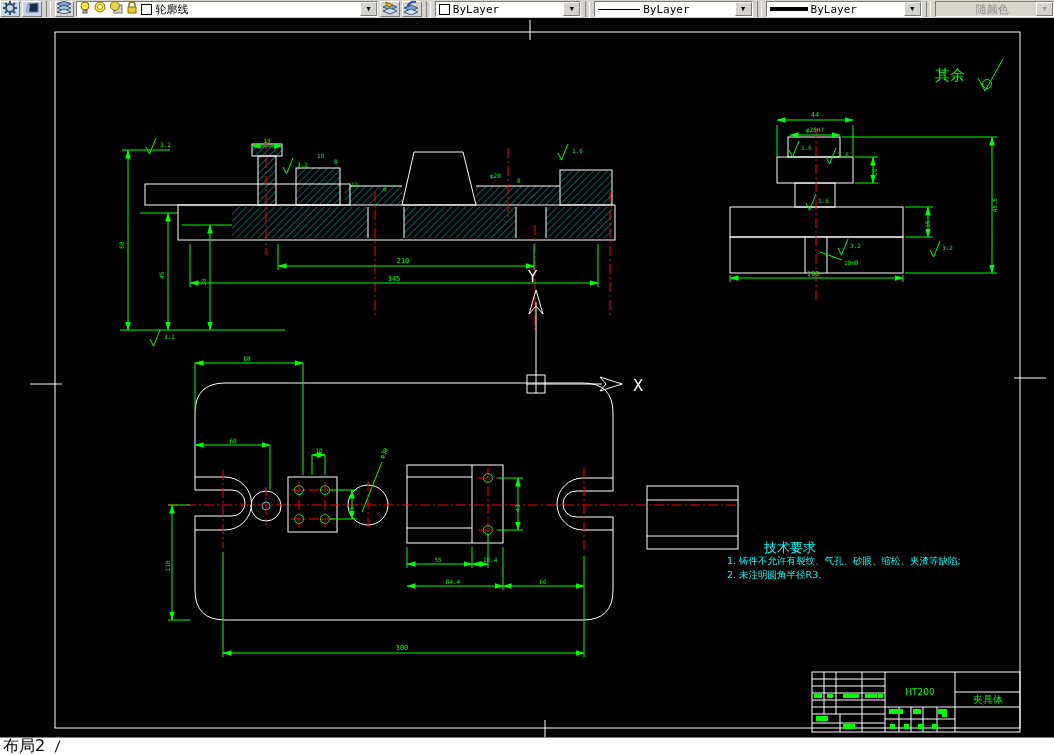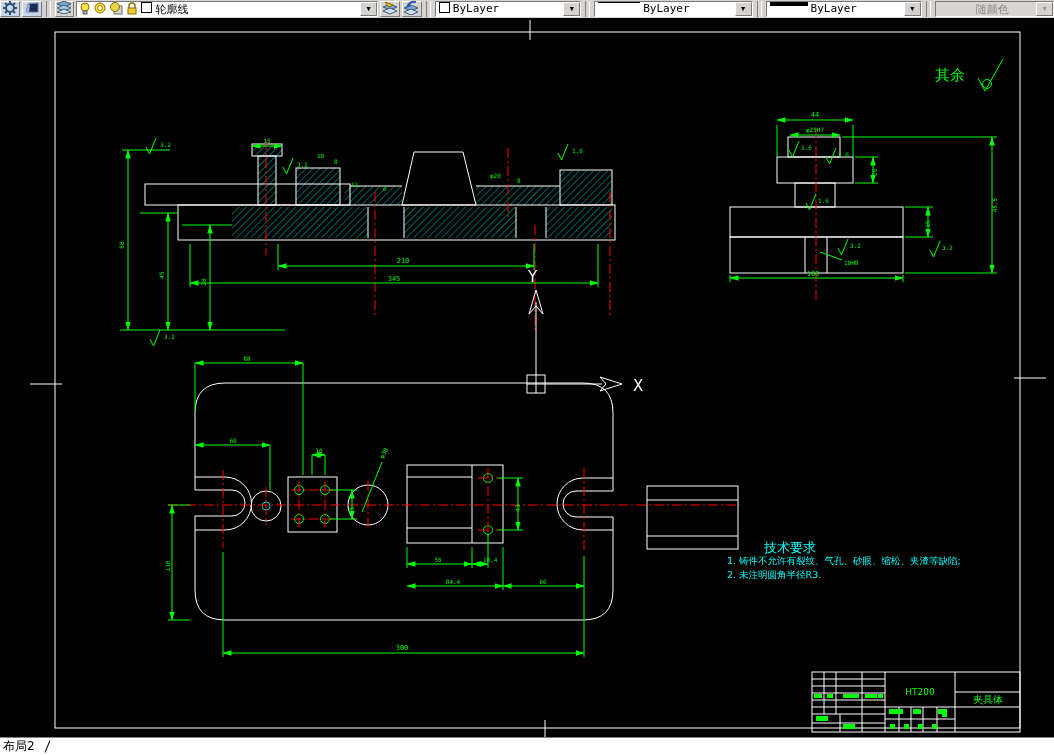--- a/index.html
+++ b/index.html
@@ -6,21 +6,21 @@
             font-family:"DejaVu Sans","Liberation Sans",sans-serif;}
   
   .toolbar{position:absolute;top:0;left:0;width:1054px;height:18px;background:#d6d3ce;
            border-bottom:1px solid #404040;display:flex;align-items:center;gap:2px;
            font-family:"DejaVu Sans Mono","Liberation Mono",monospace;font-size:11px;color:#000;}
   .tb-btn{width:20px;height:16px;display:flex;align-items:center;justify-content:center;
           border:1px solid;border-color:#fff #7a7a7a #7a7a7a #fff;background:#d6d3ce;box-sizing:border-box;}
   .tb-btn.blue{background:#c9d6e8;}
   .sep{width:3px;height:16px;border-left:1px solid #808080;border-right:1px solid #fff;margin:0 2px;}
   .combo{height:16px;background:#fff;border:1px solid;border-color:#7a7a7a #fff #fff #7a7a7a;
-         display:flex;box-sizing:border-box;padding-left:3px;gap:3px;}
+         display:flex;align-items:center;box-sizing:border-box;padding-left:3px;gap:3px;}
   .combo-arrow{width:15px;height:12px;background:#d6d3ce;border:1px solid;margin-left:auto;
          border-color:#fff #7a7a7a #7a7a7a #fff;display:flex;align-items:center;justify-content:center;
          font-size:7px;color:#000;}
   .combo.disabled{background:#d9d6d0;color:#8a8a8a;padding-left:40px;}
   .combo.disabled .combo-arrow{color:#9a9a9a;}
   .swatch{width:9px;height:9px;background:#fff;border:1px solid #000;display:inline-block;}
   .ltsample{width:42px;height:1px;background:#000;display:inline-block;}
   .lwsample{width:38px;height:4px;background:#000;display:inline-block;}
   
   .canvas{position:absolute;top:18px;left:0;width:1054px;height:720px;background:#000;}
@@ -31,21 +31,21 @@
   .r{stroke:#ff0000;stroke-width:1;fill:none;stroke-dasharray:10 3 2 3;}
   .h{fill:url(#hatch);stroke:none;}
   text.gt{fill:#00ff00;font-family:"DejaVu Sans Mono","Liberation Mono",monospace;font-size:7px;}
   text.gt6{fill:#00ff00;font-family:"DejaVu Sans Mono","Liberation Mono",monospace;font-size:6px;}
   text.wt{fill:#ffffff;font-family:"DejaVu Sans","Liberation Sans",sans-serif;font-size:15px;}
   text.cy{fill:#00ffff;font-family:"DejaVu Sans","Liberation Sans",sans-serif;}
   text.tbg{fill:#00ff00;font-family:"DejaVu Sans","Liberation Sans",sans-serif;}
   text.note{fill:#00ff00;font-family:"DejaVu Sans","Liberation Sans",sans-serif;font-size:15px;}
   
   .statusbar{position:absolute;bottom:0;left:0;width:1054px;height:17px;background:#ffffff;
-             border-top:1px solid #808080;display:flex;align-items:center;font-size:12px;color:#000;}
+             border-top:1px solid #808080;display:flex;align-items:center;font-size:16px;color:#000;}
   .tabname{padding:0 4px 0 3px;}
   .tabslash{width:1px;height:13px;background:#000;transform:rotate(22deg);margin-left:8px;}
 </style>
 </head>
 <body>
 
 <div class="toolbar">
   <div class="tb-btn blue">
     <span>
       <svg width="14" height="14">

